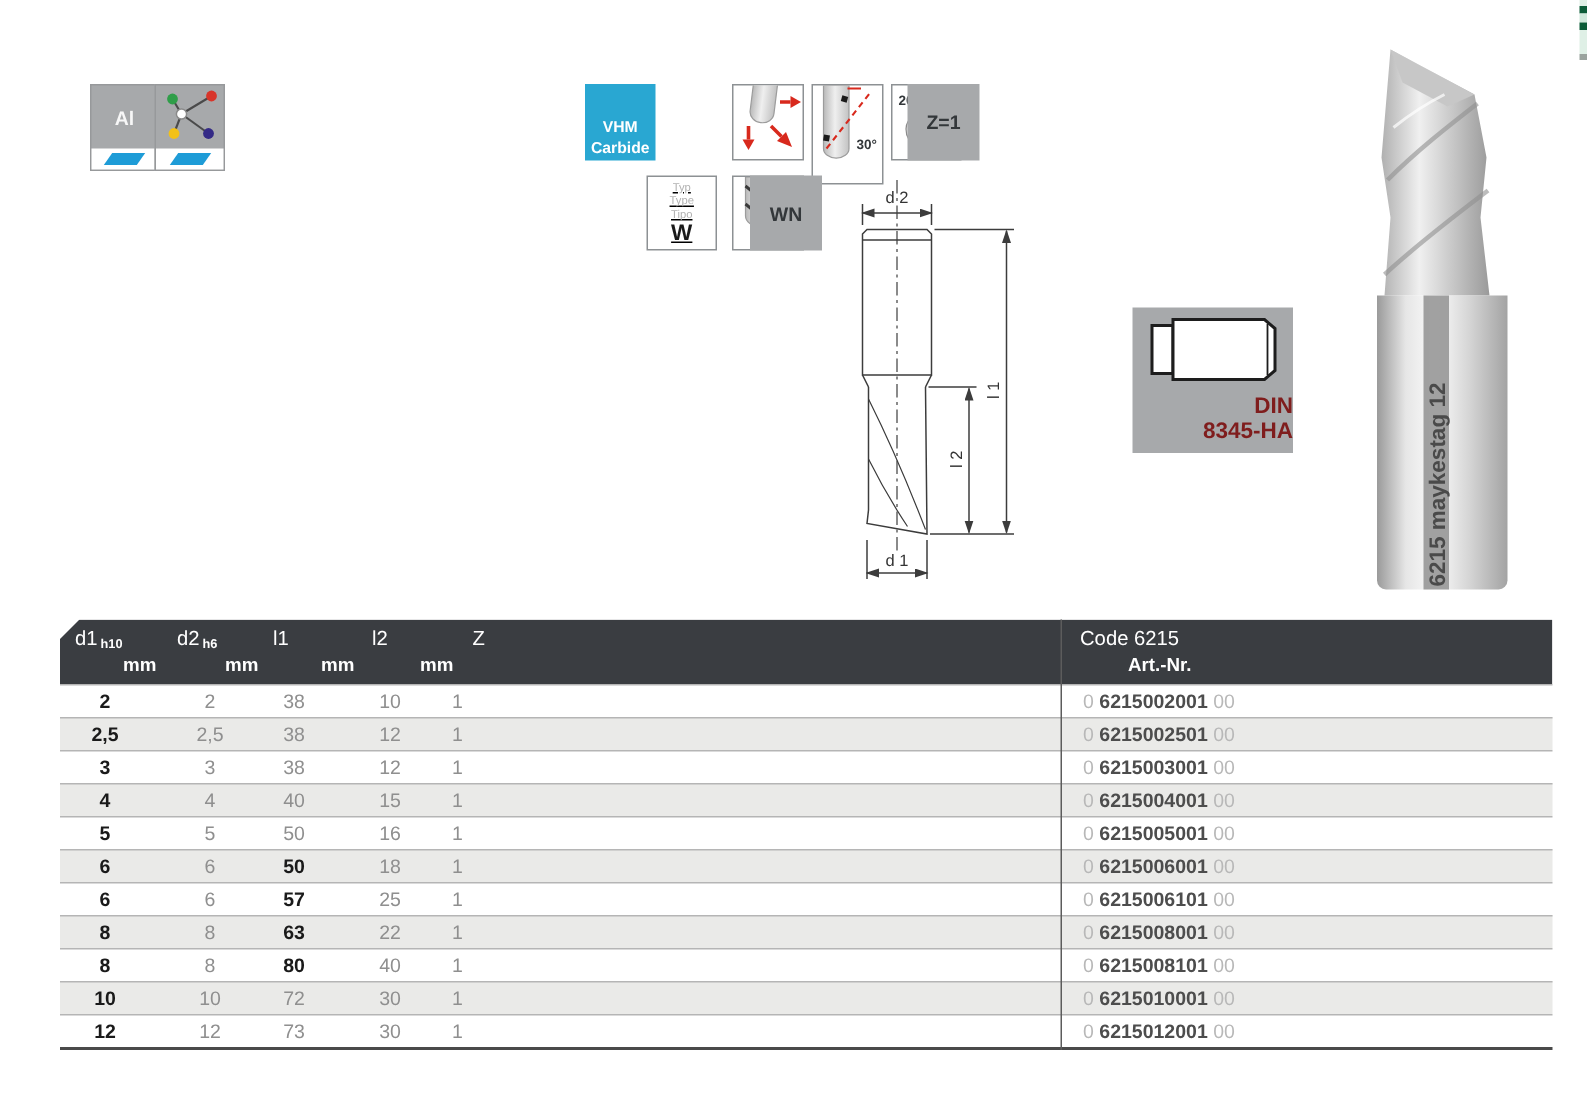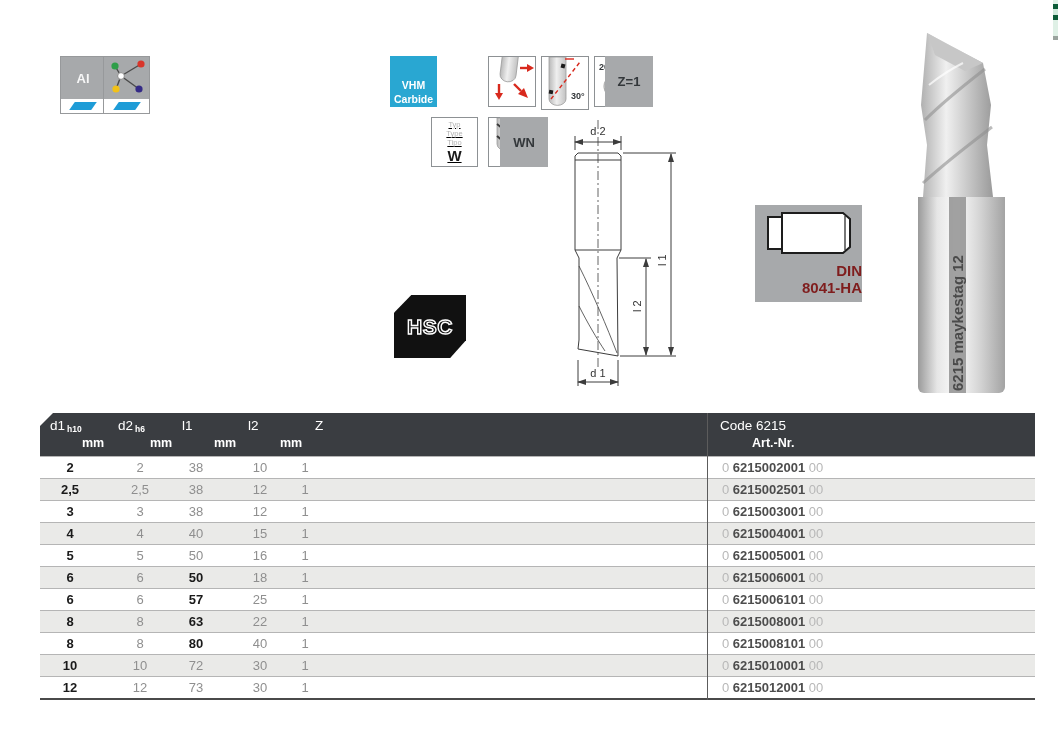--- a/index.html
+++ b/index.html
@@ -126,21 +126,21 @@
         <line x1="31" y1="11" x2="38" y2="11" stroke-width="2.4"></line>
         <polygon points="38,7 45,11 38,15" stroke="none"></polygon>
         <line x1="10" y1="27" x2="10" y2="36" stroke-width="2.4"></line>
         <polygon points="6,36 14,36 10,43" stroke="none"></polygon>
         <line x1="25" y1="27" x2="32" y2="34" stroke-width="2.4"></line>
         <polygon points="29,37 35,31 39,41" stroke="none"></polygon>
       </g>
     </svg>
   </div>
 
-  <div class="fbox white" style="left:500px; top:56px; width:48px; height:54px;">
+  <div class="fbox white" style="left:500px; top:56px; width:48px; height:67px;">
     <svg width="46" height="49" viewBox="0 0 46 49">
       <path d="M7,0 h17 v42 a8,6 0 0 1 -17,0 z" fill="url(#tg1)" stroke="#9c9c9c" stroke-width="0.8"></path>
       <rect x="19" y="7" width="4" height="4" fill="#1a1a1a" transform="rotate(15 21 9)"></rect>
       <rect x="7" y="33" width="4" height="4" fill="#1a1a1a" transform="rotate(10 9 35)"></rect>
       <line x1="9" y1="42" x2="38" y2="5" stroke="#d8291d" stroke-width="1.4" stroke-dasharray="4 3"></line>
       <line x1="23" y1="2" x2="32" y2="2" stroke="#d8291d" stroke-width="1.4"></line>
       <text x="29" y="42" font-size="9" font-weight="bold" fill="#33373a">30°</text>
     </svg>
   </div>
 
@@ -172,23 +172,20 @@
       <path d="M8,18 C14,23 20,28 26,33" stroke="#3a3a3a" stroke-width="2" fill="none"></path>
       <polyline points="30,20 30,36 16,36" stroke="#d8291d" stroke-width="1.6" fill="none"></polyline>
       <text x="31" y="44" font-size="9" font-weight="bold" fill="#33373a">90°</text>
     </svg>
   </div>
 
   <div class="fbox gray" style="left:500px; top:117px; width:48px; height:50px;">
     <span class="gray-txt">WN</span>
   </div>
 
-  <div class="hsc">
-    <span>HSC</span>
-  </div>
 
   <svg class="drawing" width="160" height="295" viewBox="0 0 160 295">
     <defs>
       <marker id="ah" markerWidth="9" markerHeight="8" refX="8" refY="3" orient="auto-start-reverse">
         <path d="M0,0 L9,3 L0,6 z" fill="#3c3c3c"></path>
       </marker>
     </defs>
     <g stroke="#3c3c3c" stroke-width="1" fill="none">
 
       <polygon points="30,48 33,45 73,45 76,48 76,142 30,142" fill="#fff"></polygon>
@@ -229,21 +226,21 @@
   <div class="din">
     <svg width="107" height="50" viewBox="0 0 107 50">
       <g fill="#fff" stroke="#1d1d1d" stroke-width="2">
         <rect x="13" y="12" width="14" height="32"></rect>
         <polygon points="27,8 88,8 95,14 95,42 88,48 27,48"></polygon>
       </g>
       <line x1="90" y1="11" x2="90" y2="45" stroke="#1d1d1d" stroke-width="1.2"></line>
     </svg>
     <div class="din-text">
       <div>DIN</div>
-      <div>8041-HA</div>
+      <div>8345-HA</div>
     </div>
   </div>
 
   <svg class="photo" width="115" height="372" viewBox="0 0 115 372">
     <defs>
       <linearGradient id="silver" x1="0" y1="0" x2="1" y2="0">
         <stop offset="0" stop-color="#9a9a9a"></stop>
           <stop offset="0.22" stop-color="#e6e6e6"></stop>
         <stop offset="0.45" stop-color="#fbfbfb"></stop>
           <stop offset="0.72" stop-color="#d3d3d3"></stop>

